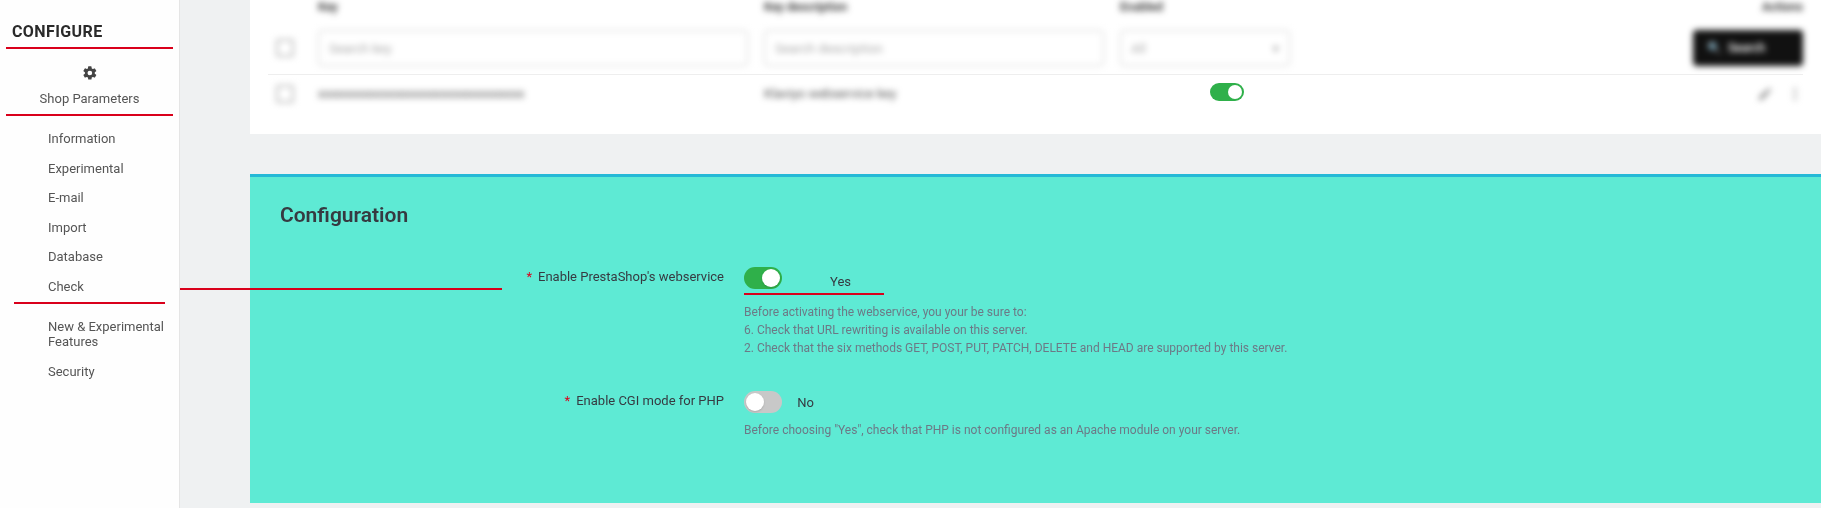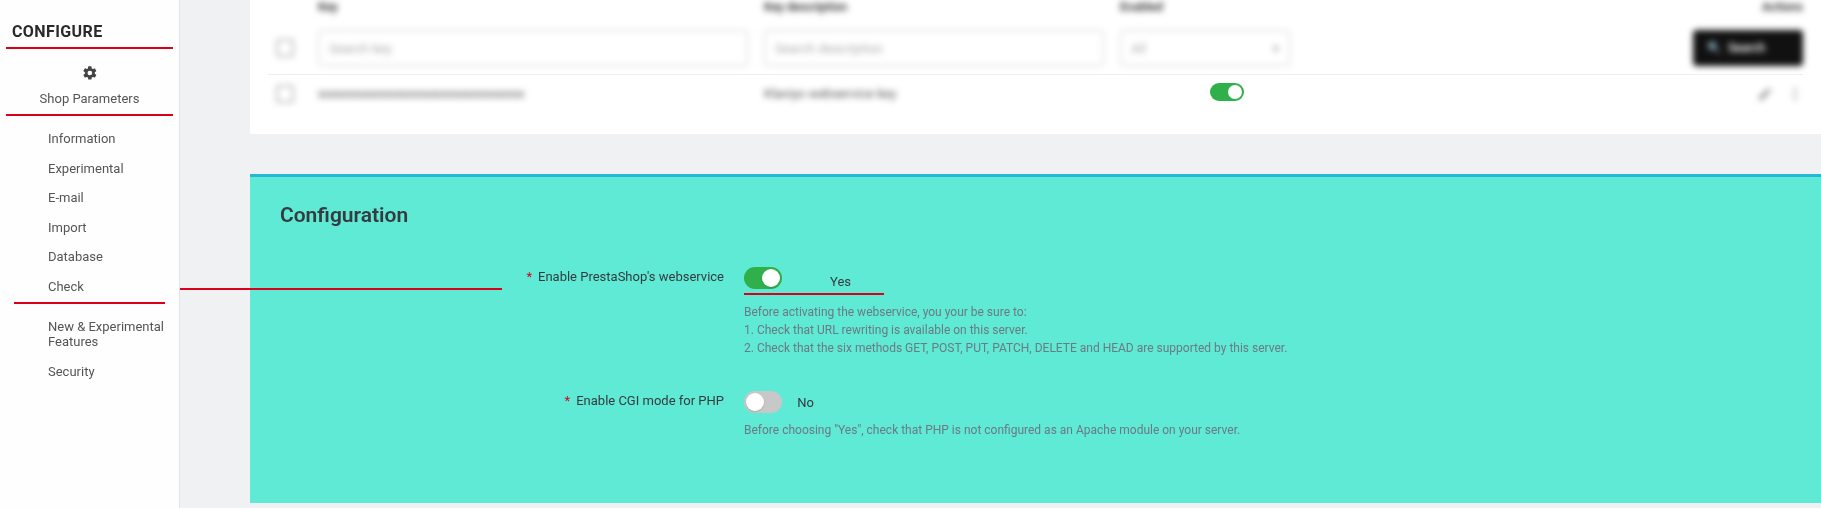--- a/index.html
+++ b/index.html
@@ -247,21 +247,21 @@
         <div class="annot-underline-a"></div>
       </div>
       <div class="form-control-col">
         <div style="display:flex; align-items:flex-end;gap:36px;">
           <span class="toggle on"></span>
           <span class="toggle-label">Yes</span>
         </div>
         <div class="annot-underline-b"></div>
         <div class="help-text">
           <div>Before activating the webservice, you your be sure to:</div>
-          <div>1. Check that URL rewriting is available on this server.</div>
+          <div>6. Check that URL rewriting is available on this server.</div>
           <div>2. Check that the six methods GET, POST, PUT, PATCH, DELETE and HEAD are supported by this server.</div>
         </div>
       </div>
     </div>
 
     <div class="form-row">
       <div class="form-label-col">
         <span class="req">*</span><span>Enable CGI mode for PHP</span>
       </div>
       <div class="form-control-col">

